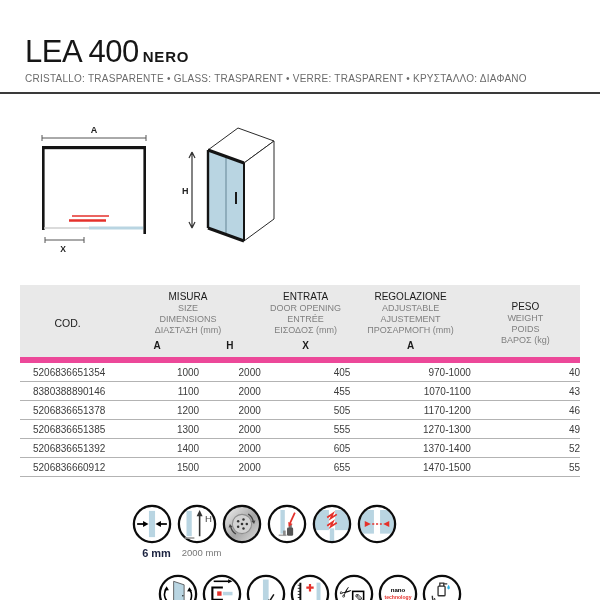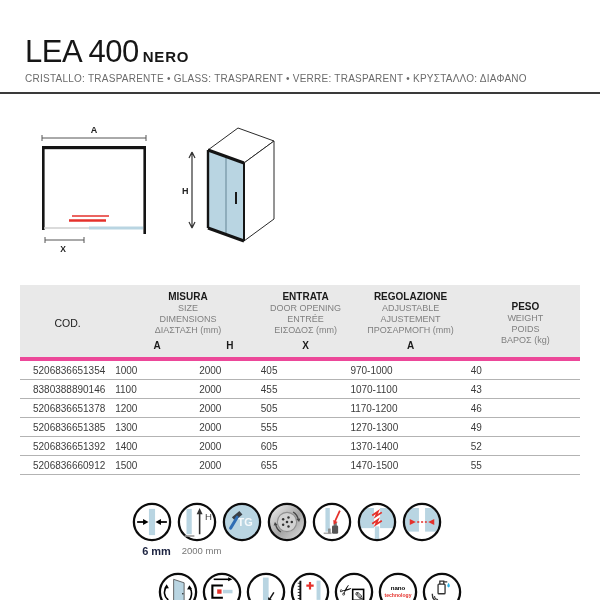--- a/index.html
+++ b/index.html
@@ -15,28 +15,28 @@
   .title-main{font-size:31px; font-weight:400; letter-spacing:-0.5px; color:#161616;}
   .title-variant{font-size:15px; font-weight:700; margin-left:4px; letter-spacing:0.8px; color:#161616;}
   .subtitle{margin-top:3px; font-size:10px; letter-spacing:0.25px; color:#6b6b6b;}
   
   .diagrams{margin:14px 0 0 32px; display:flex; gap:28px; height:162px; align-items:flex-start;}
   .front-view{margin-top:16px;}
   
   table.spec{border-collapse:collapse; width:560px; margin:15px 20px 0 20px; table-layout:fixed;}
   table.spec thead{background:var(--headbg);}
   table.spec th{font-weight:400; vertical-align:middle; padding:0;}
-  .h-main{font-size:10px; font-weight:700; color:#1a1a1a; line-height:12px;}
+  .h-main{font-size:10px; font-weight:400; color:#1a1a1a; line-height:12px;}
   .h-sub{font-size:9px; color:var(--graytx); line-height:11px;}
   th.cod-h{font-size:10.5px; font-weight:700; color:#1a1a1a; text-align:center;margin-top:20px;}
   tr.toprow th{padding:6px 0 2px 0; text-align:center;}
   tr.subrow th{font-size:10px; font-weight:700; color:#1a1a1a; text-align:center; padding:2px 0 6px 0;}
-  table.spec tbody td{font-size:10px; color:#3c3c3c; text-align:left; padding:3.5px 0;
+  table.spec tbody td{font-size:10px; color:#3c3c3c; text-align:right; padding:3.5px 0;
     border-top:1px solid var(--line);}
-  table.spec tbody tr:first-child td{border-top:4px solid #ec4899;}
+  table.spec tbody tr:first-child td{border-top:6px solid #ec4899;}
   table.spec tbody tr:last-child td{border-bottom:1px solid var(--line);}
   table.spec td.cod{text-align:left; padding-left:13px;}
   
   .icons-row{display:flex; align-items:flex-start;}
   .row1{margin:26px 0 0 131px; gap:3px;}
   .row2{margin:28px 0 0 157px; gap:2px;}
   .icon-cell{position:relative; width:42px; height:42px; flex:0 0 auto;}
   .icon-cell svg{display:block; width:42px; height:42px;}
   .icon-label{position:absolute; top:calc(100% + 2px); left:50%; transform:translateX(-50%);
     white-space:nowrap; font-size:9.5px; color:#777;padding-left:9px;}
@@ -212,28 +212,20 @@
       <circle class="ic-circle" cx="24" cy="24" r="20.7"></circle>
       <rect x="12" y="9" width="6" height="29" fill="var(--glass)"></rect>
       <line x1="10" y1="40" x2="21" y2="40" stroke="#9a9a9a" stroke-width="1.8"></line>
       <line x1="27" y1="38" x2="27" y2="13" stroke="#333" stroke-width="1.8"></line>
       <polygon points="27,8 23.6,15 30.4,15" fill="#333"></polygon>
       <text x="33" y="22" font-size="11" fill="#444">H</text>
     </svg>
     <div class="icon-label">2000 mm</div>
   </div>
 
-  <div class="icon-cell">
-    <svg viewBox="0 0 48 48">
-      <circle cx="24" cy="24" r="20.7" fill="var(--glass)" stroke="#0c0c0c" stroke-width="2.6"></circle>
-      <text x="27.5" y="29" font-size="12.5" font-weight="bold" fill="#ffffff" opacity="0.88" text-anchor="middle">TG</text>
-      <polygon points="12.5,18.5 21,11.5 24.5,15.5 16,22.5" fill="#3a3f45"></polygon>
-      <line x1="18.5" y1="18.5" x2="11" y2="31" stroke="var(--handle)" stroke-width="3.4" stroke-linecap="round"></line>
-    </svg>
-  </div>
 
 
   <div class="icon-cell">
     <svg viewBox="0 0 48 48">
       <circle cx="24" cy="24" r="20.7" fill="url(#met)" stroke="#0c0c0c" stroke-width="2.6"></circle>
       <circle cx="24" cy="24" r="11" fill="#d2d2d2" stroke="#8f8f8f" stroke-width="1.2"></circle>
       <circle cx="24" cy="24" r="1.5" fill="#333"></circle>
       <circle cx="29.5" cy="24" r="1.4" fill="#333"></circle>
         <circle cx="25.7" cy="29.2" r="1.4" fill="#333"></circle>
       <circle cx="19.6" cy="27.2" r="1.4" fill="#333"></circle>

